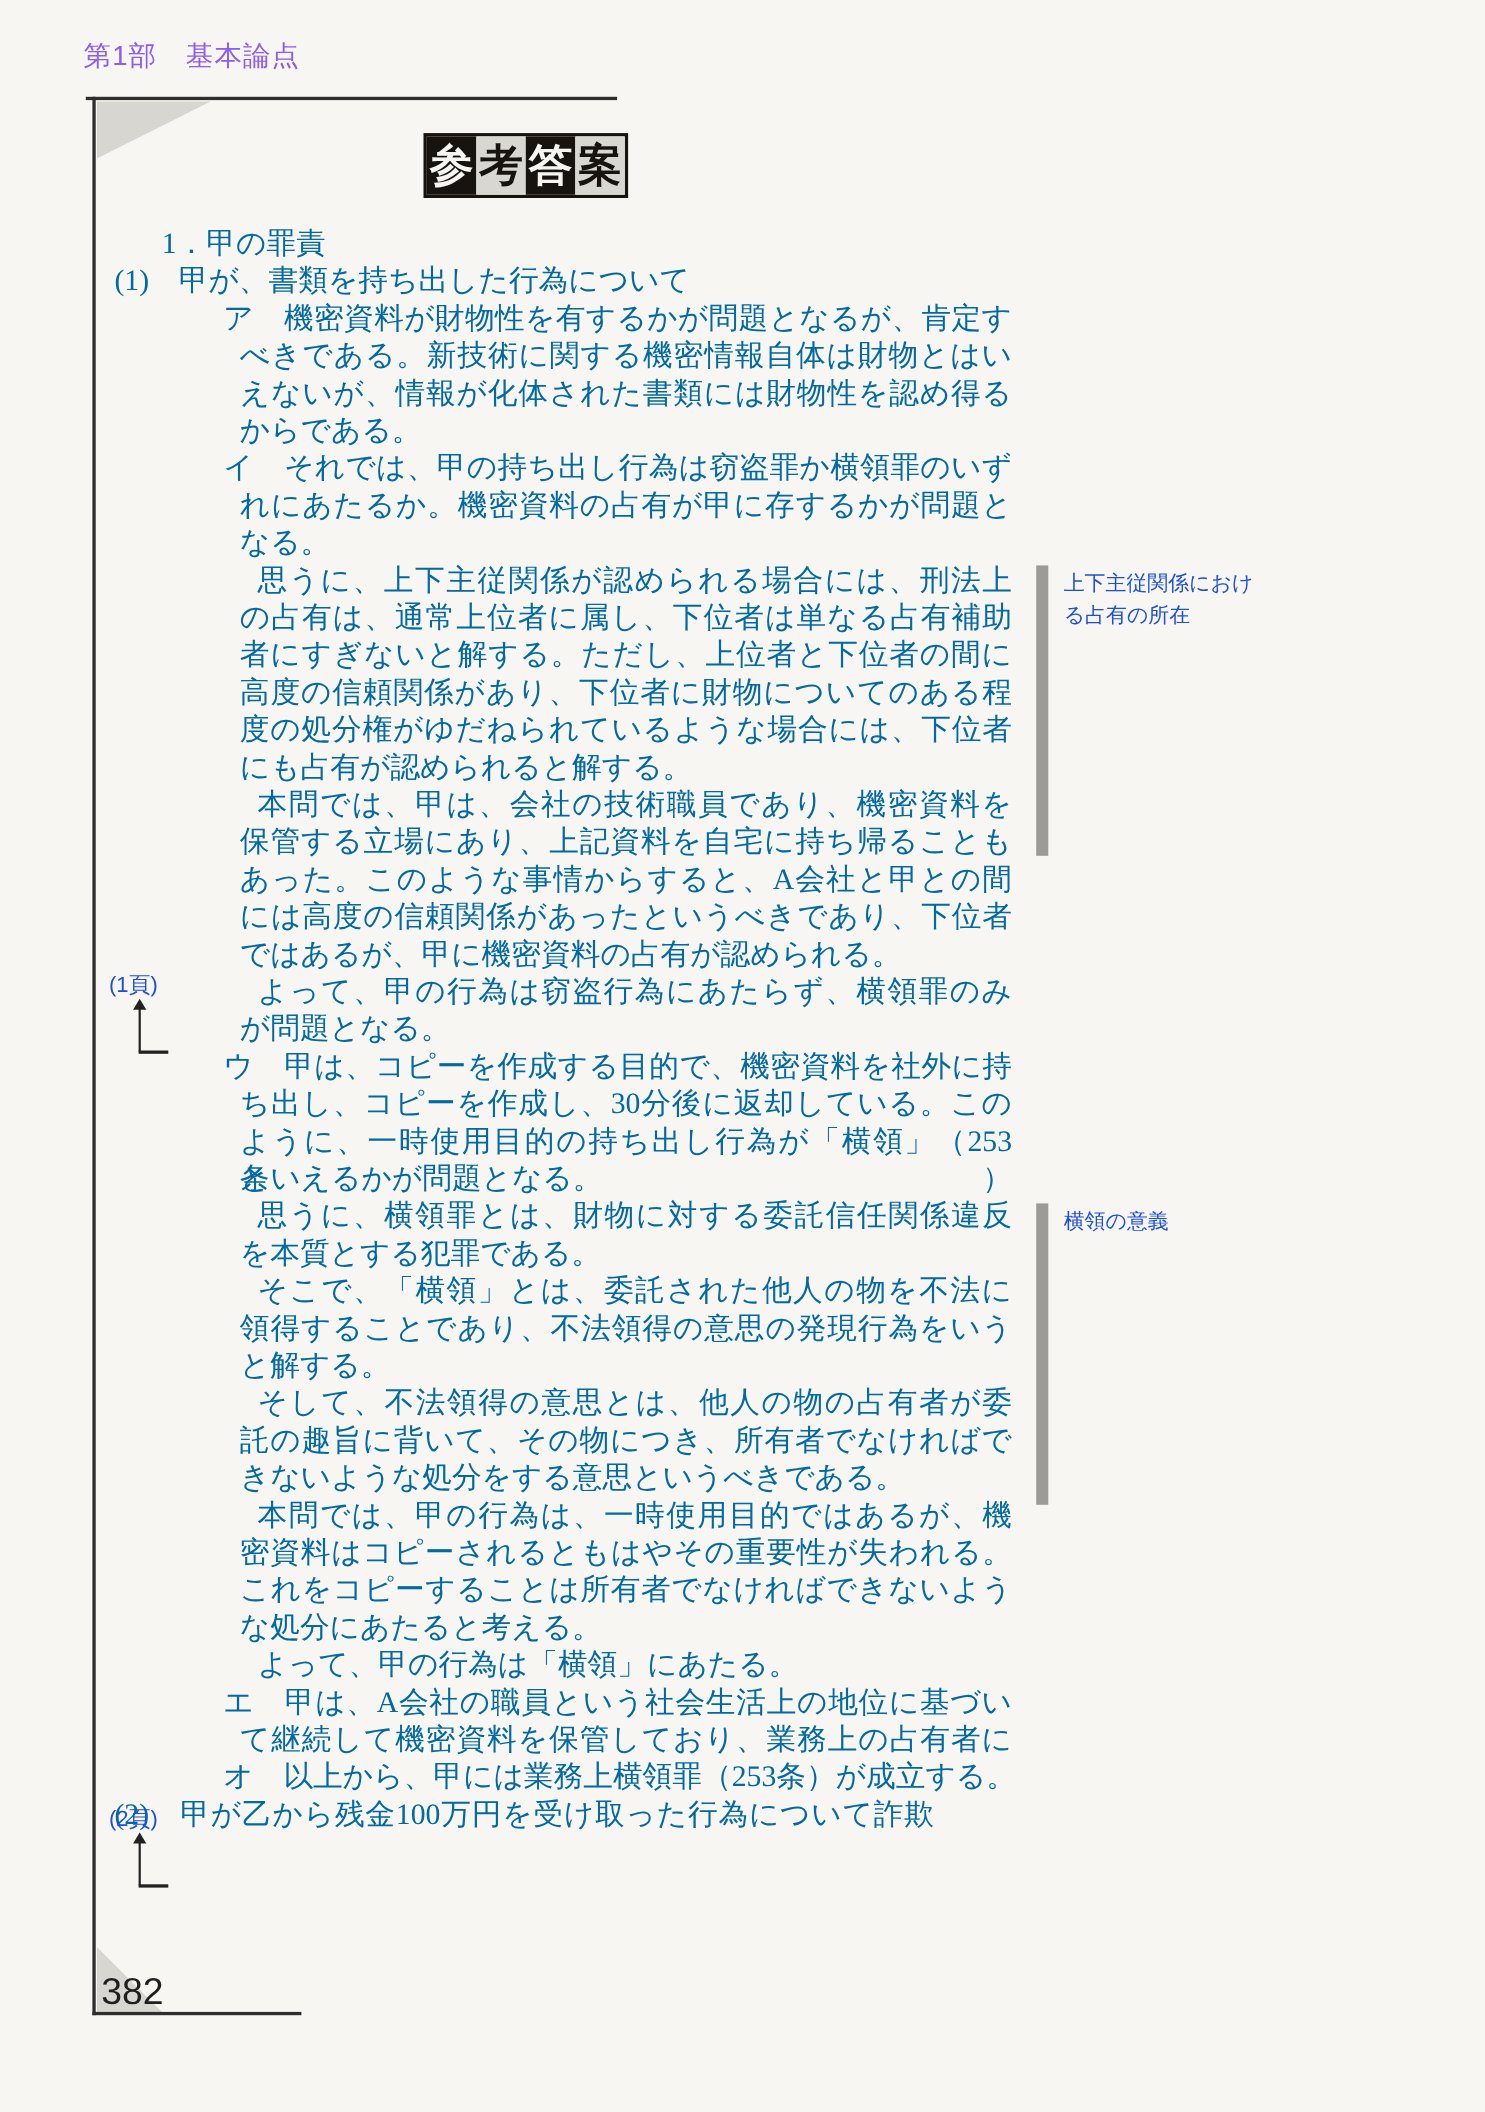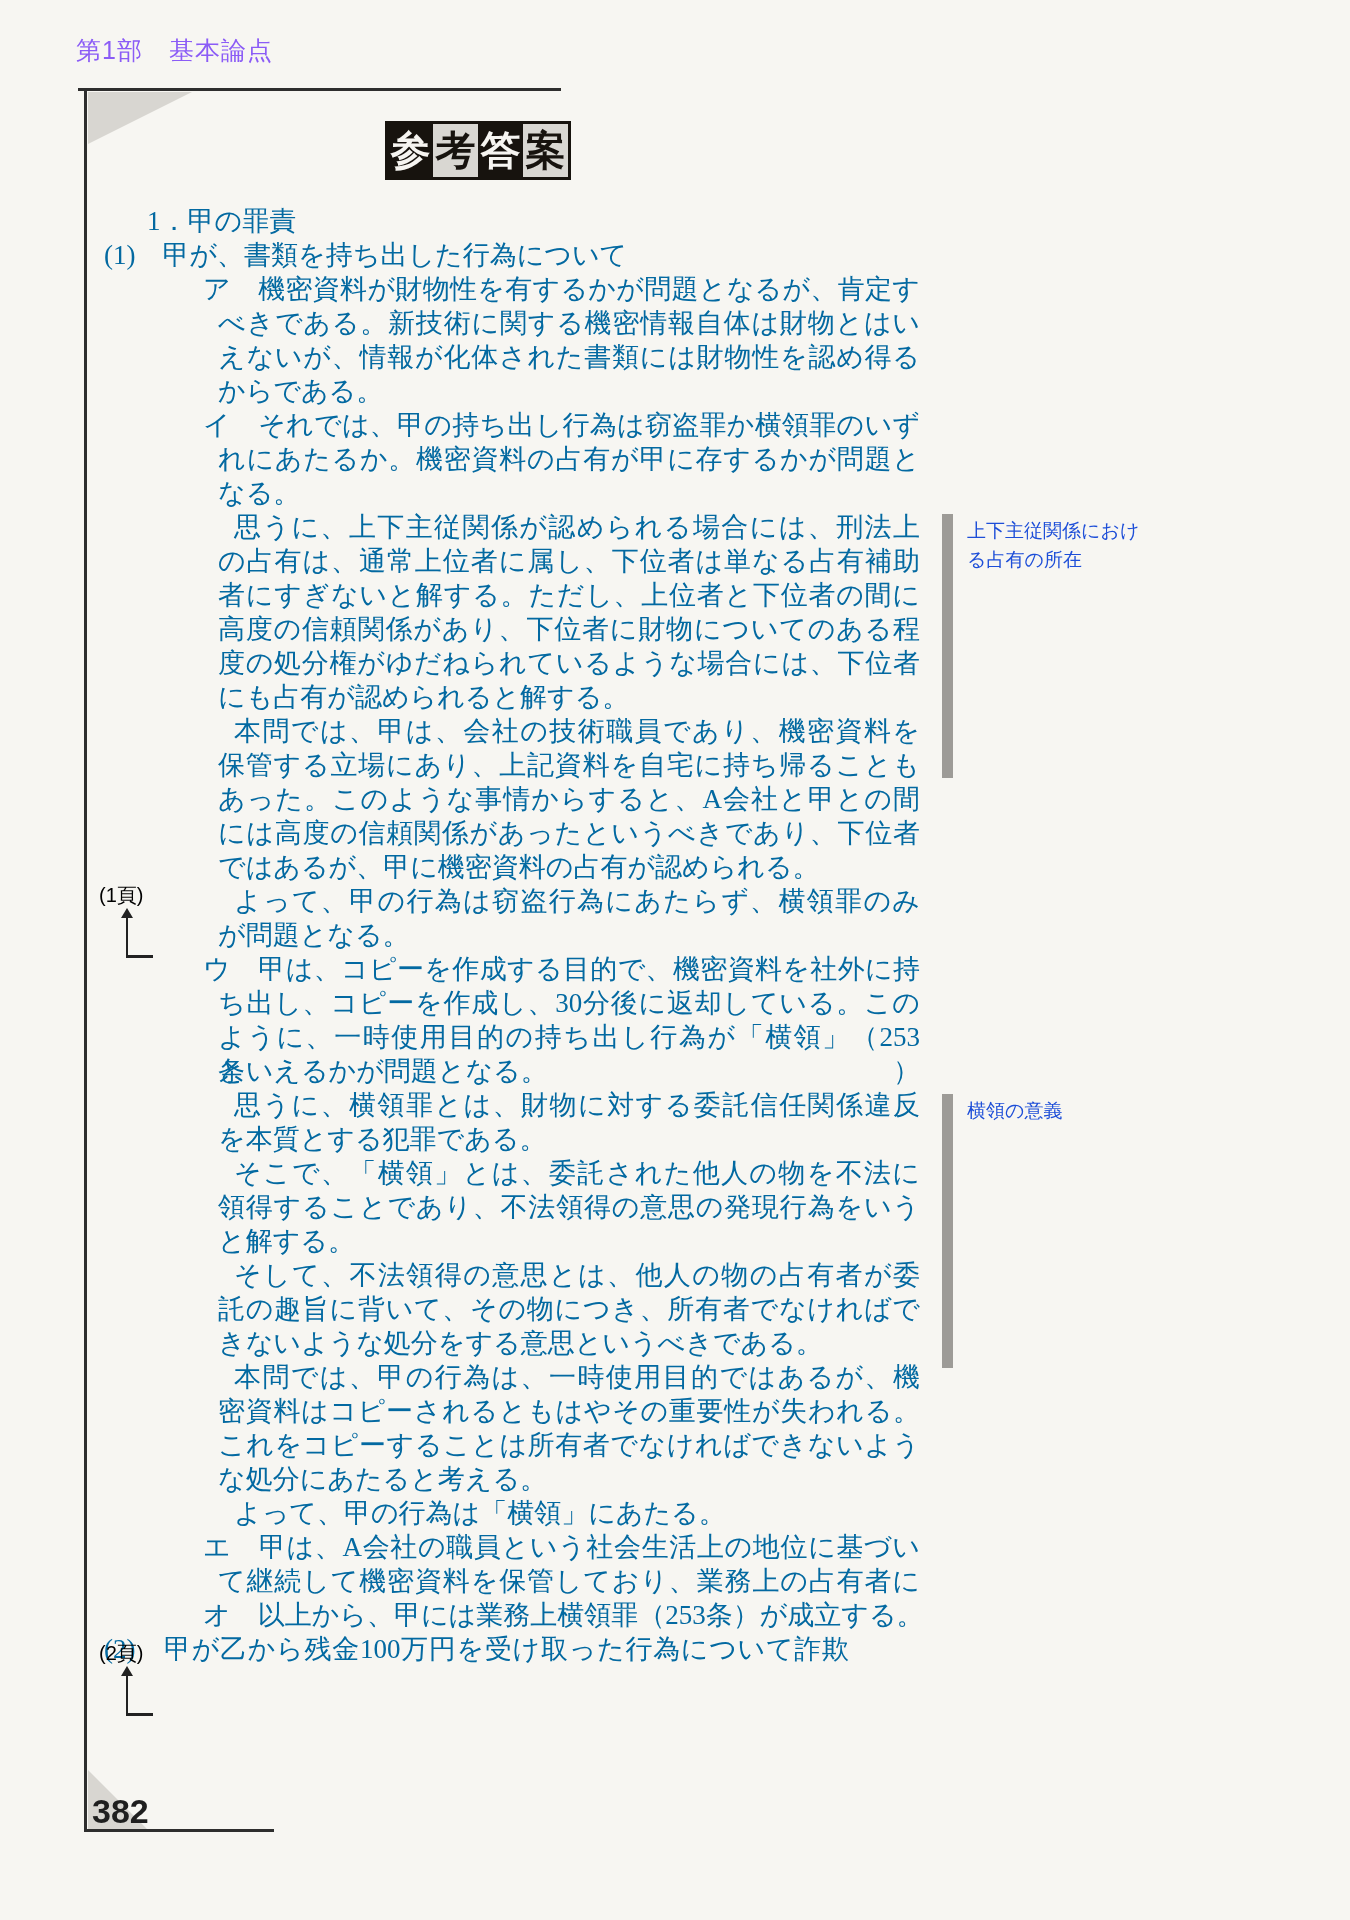--- a/index.html
+++ b/index.html
@@ -46,30 +46,30 @@
   .mtext {
     position:absolute; left:967px; width:250px;
     font-family:"Liberation Sans", sans-serif;
     font-size:19px; line-height:29px; color:#1d4ed8;
   }
   .mtext1 { top:516px; }
   .mtext2 { top:1096px; }
   
   .pmarker {
     position:absolute; left:99px; width:80px; height:90px;
-    font-family:"Liberation Sans", sans-serif; font-size:20px; color:#000000;
+    font-family:"Liberation Sans", sans-serif; font-size:20px; color:#1d4ed8;
   }
   .pm1 { top:882px; }
   .pm2 { top:1640px; }
   .arrow-head { position:absolute; left:22px; top:26px; width:0; height:0;
     border-left:6px solid transparent; border-right:6px solid transparent; border-bottom:10px solid #222; }
   .arrow-v { position:absolute; left:26.5px; top:34px; width:2.5px; height:40px; background:#222; }
   .arrow-h { position:absolute; left:26.5px; top:73px; width:27px; height:2.5px; background:#222; }
   
-  .page-number { position:absolute; left:92px; top:1792px; font-family:"Liberation Sans", sans-serif; font-size:34px; color:#1f1f1f;font-weight:bold; }
+  .page-number { position:absolute; left:92px; top:1792px; font-family:"Liberation Sans", sans-serif; font-size:34px; color:#1f1f1f; }
   .rule-bottom { position:absolute; left:84px; top:1829px; width:190px; height:3px; background:#2e2e2e; }
 </style>
 </head>
 <body>
 
 <div class="page">
 
   <div class="chapter-header">第1部　基本論点</div>
   <div class="rule-top"></div>
   <div class="rule-left"></div>

